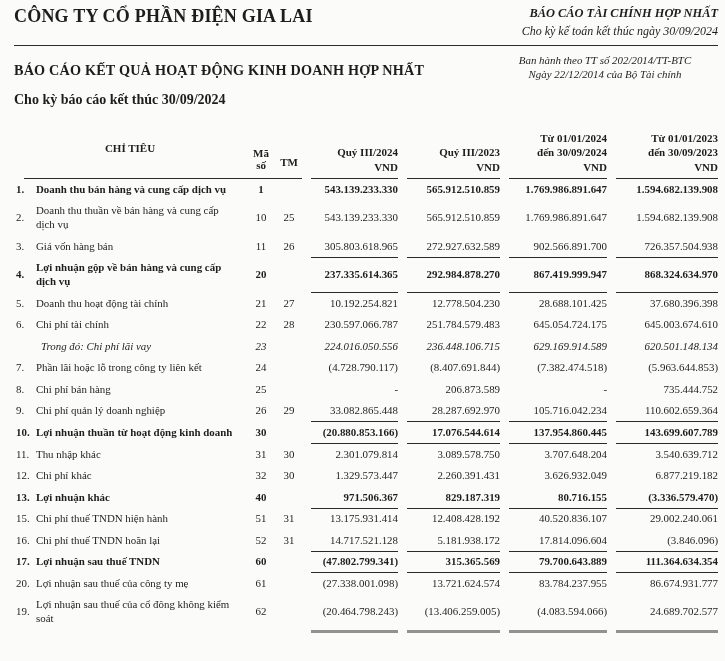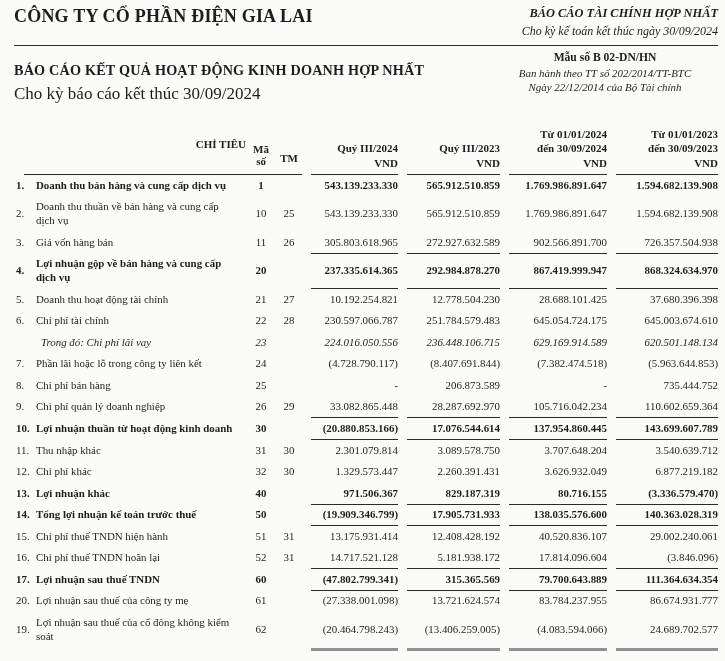--- a/index.html
+++ b/index.html
@@ -18,36 +18,36 @@
   .co-addr { font-size:10.8px; margin-top:4px; }
   .top-right { text-align:right;margin-left:18px; }
   .rep-title { font-size:12.4px; font-weight:bold; font-style:italic; }
   .rep-period { font-size:12px; font-style:italic; margin-top:3px; }
   .toprule { border-bottom:1.6px solid #2c2c2c; margin-top:6px; }
 
   
   .title-block { display:flex; margin-top:3px; }
   .title-left { width:478px; padding-top:13px; }
   .main-title { font-size:14.2px; font-weight:bold; letter-spacing:.2px; }
-  .sub-title { font-size:17px; font-weight:normal; margin-top:5px; }
+  .sub-title { font-size:14px; font-weight:bold; margin-top:13px; }
   .form-block { flex:1; text-align:center; padding-top:2px; }
   .form-no { font-size:11.6px; font-weight:bold; }
   .form-line { font-size:10.9px; font-style:italic; margin-top:2.5px; }
 
   
   table { border-collapse:collapse; table-layout:fixed; width:704px; margin-top:13px; }
   col.c-num { width:22px; } col.c-label { width:210px; }
   col.c-ma { width:30px; } col.c-tm { width:26px; }
   col.c-v1 { width:96px; } col.c-v2 { width:102px; }
   col.c-v3 { width:107px; } col.c-v4 { width:111px; }
 
   thead th { position:relative; font-size:11px; font-weight:bold; height:58px; padding-bottom:5px; }
   thead th::after { content:""; position:absolute; left:0; right:0; bottom:0; border-bottom:1.5px solid #2a2a2a; }
   thead th.gap::after { left:9px; }
-  th.h-chitieu { text-align:right; vertical-align:middle; }
+  th.h-chitieu { text-align:center; vertical-align:middle; }
   th.h-chitieu::after { left:10px; }
   th.h-ma, th.h-tm { text-align:center; vertical-align:bottom; }
   th.h-ma { padding-bottom:7px; line-height:1.15; }
   th.h-tm { padding-bottom:11px; }
   th.h-val { text-align:right; vertical-align:bottom; line-height:1.3; }
 
   tbody td { vertical-align:middle; font-size:10.9px; line-height:1.28; padding:3.6px 0 4px 0; }
   td.num { padding-left:2px; }
   td.label { padding-right:8px; }
   td.ma, td.tm { text-align:center; }
@@ -74,21 +74,20 @@
     </div>
   </div>
   <div class="toprule"></div>
 
   <div class="title-block">
     <div class="title-left">
       <div class="main-title">BÁO CÁO KẾT QUẢ HOẠT ĐỘNG KINH DOANH HỢP NHẤT</div>
       <div class="sub-title">Cho kỳ báo cáo kết thúc 30/09/2024</div>
     </div>
     <div class="form-block">
-      <div class="form-no">Mẫu số B 02-DN/HN</div>
       <div class="form-line">Ban hành theo TT số 202/2014/TT-BTC</div>
       <div class="form-line">Ngày 22/12/2014 của Bộ Tài chính</div>
     </div>
   </div>
 
   <table>
     <colgroup>
       <col class="c-num">
         <col class="c-label">
         <col class="c-ma">
@@ -260,30 +259,20 @@
         <tr class="b ul">
     <td class="num">13.</td>
     <td class="label">Lợi nhuận khác</td>
     <td class="ma">40</td>
     <td class="tm"></td>
     <td class="v">971.506.367</td>
     <td class="v">829.187.319</td>
     <td class="v">80.716.155</td>
     <td class="v">(3.336.579.470)</td>
   </tr>
-        <tr class="b ul">
-    <td class="num">14.</td>
-    <td class="label">Tổng lợi nhuận kế toán trước thuế</td>
-    <td class="ma">50</td>
-    <td class="tm"></td>
-    <td class="v">(19.909.346.799)</td>
-    <td class="v">17.905.731.933</td>
-    <td class="v">138.035.576.600</td>
-    <td class="v">140.363.028.319</td>
-  </tr>
         <tr>
     <td class="num">15.</td>
     <td class="label">Chi phí thuế TNDN hiện hành</td>
     <td class="ma">51</td>
     <td class="tm">31</td>
     <td class="v">13.175.931.414</td>
     <td class="v">12.408.428.192</td>
     <td class="v">40.520.836.107</td>
     <td class="v">29.002.240.061</td>
   </tr>

